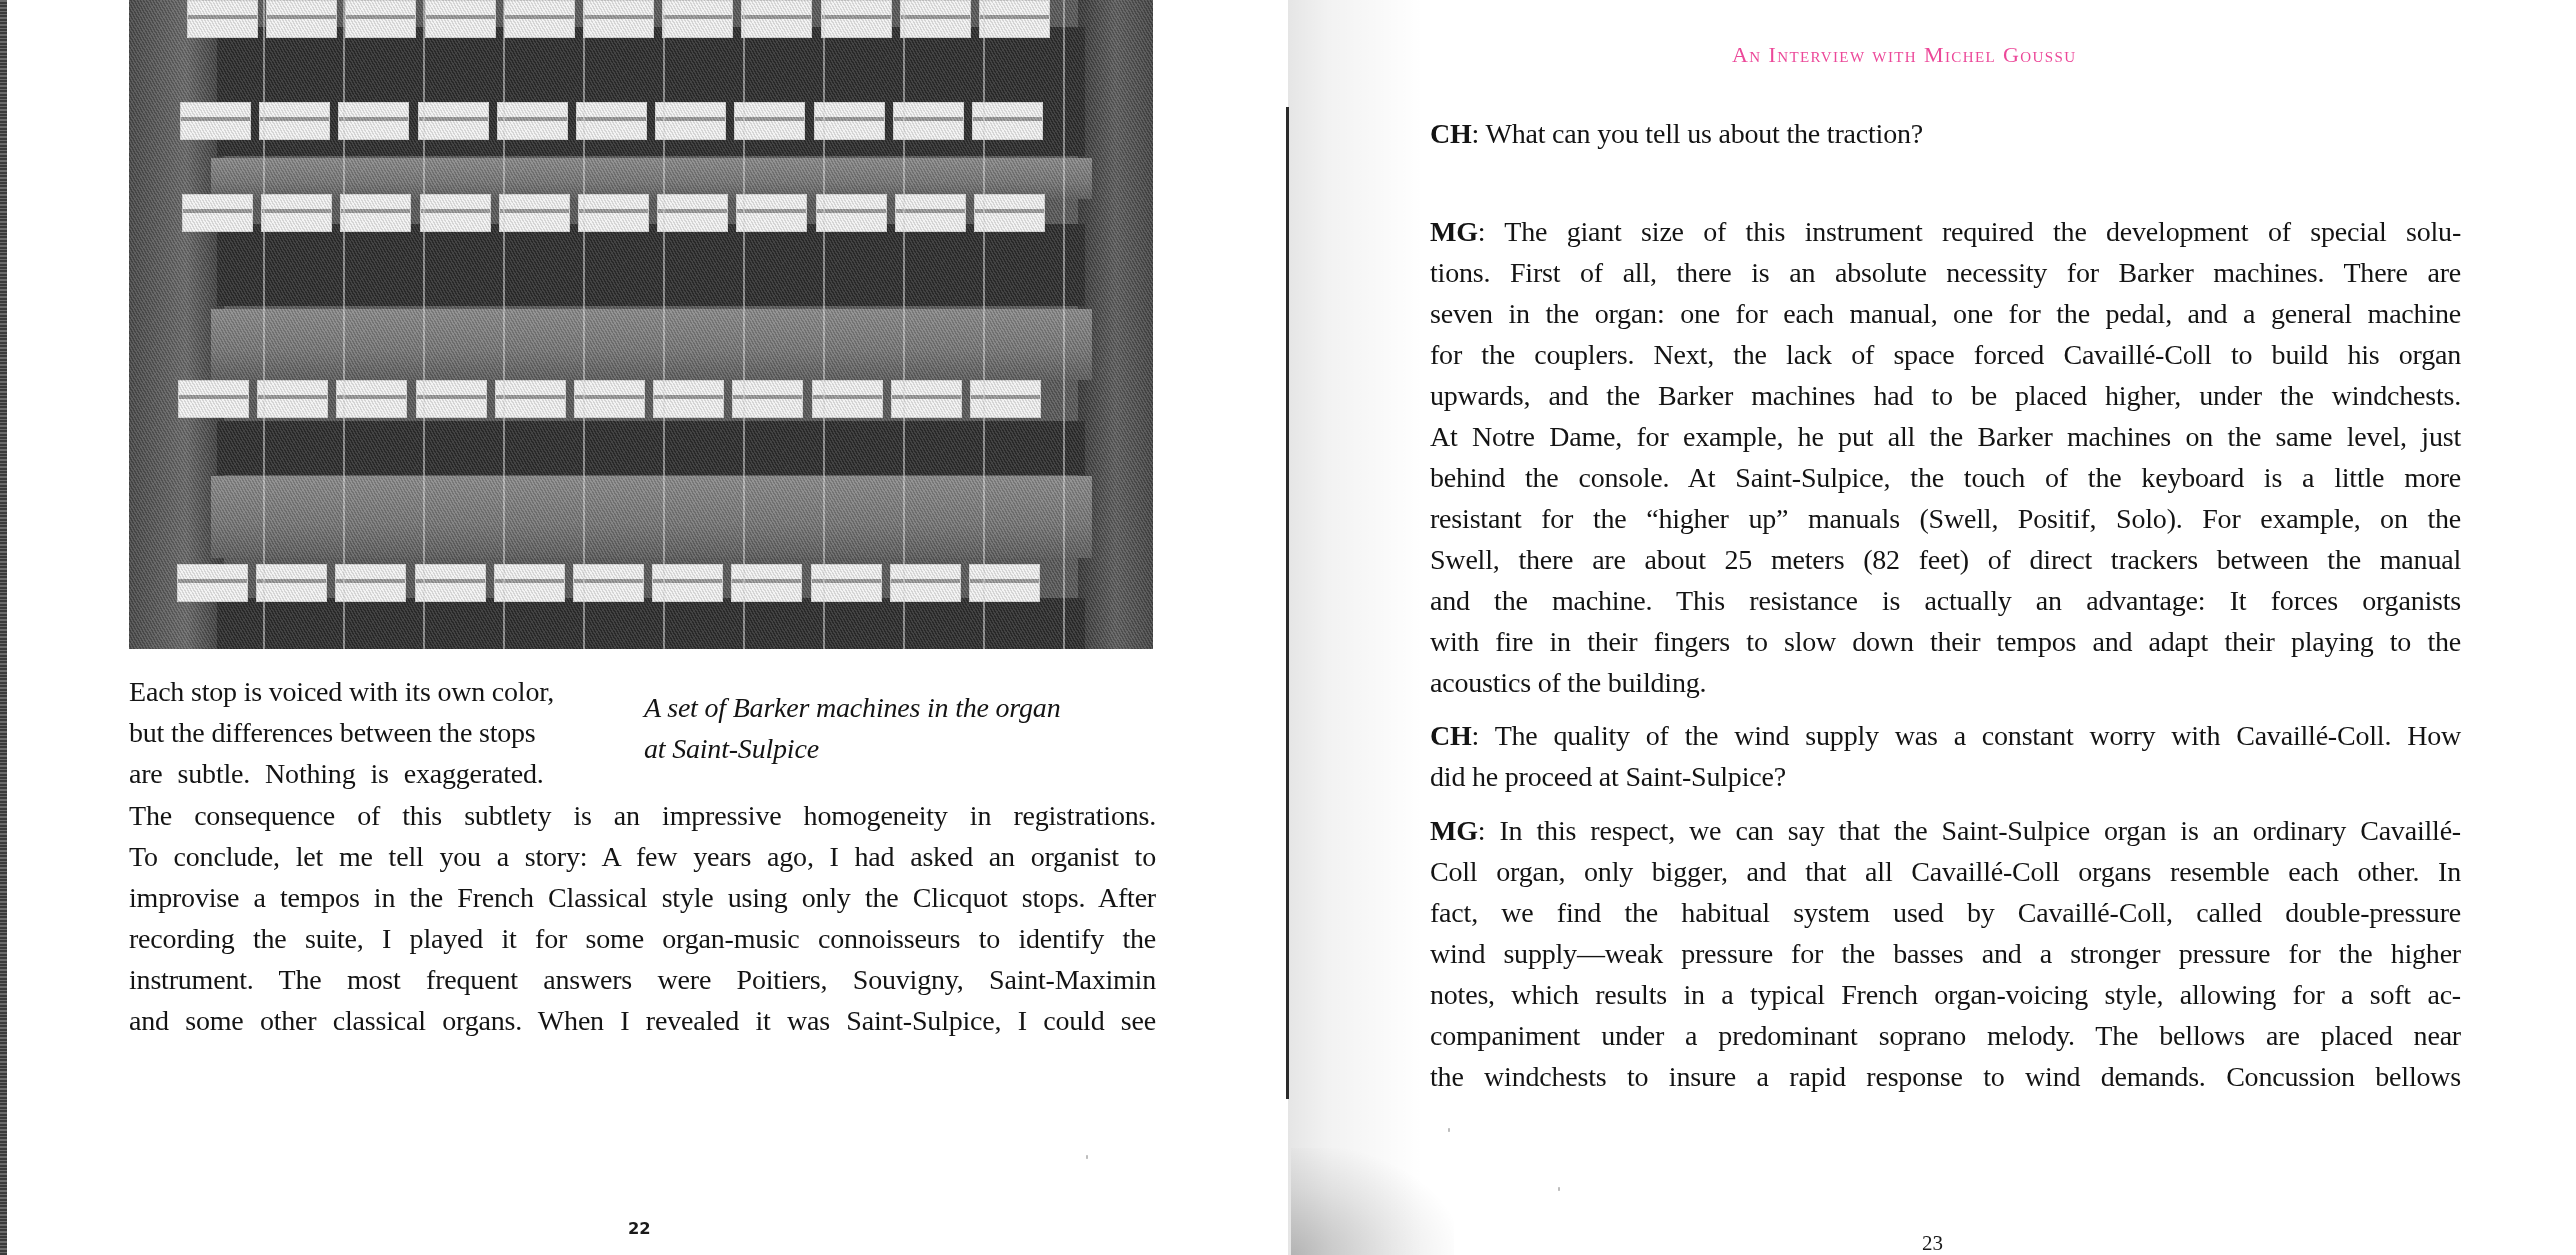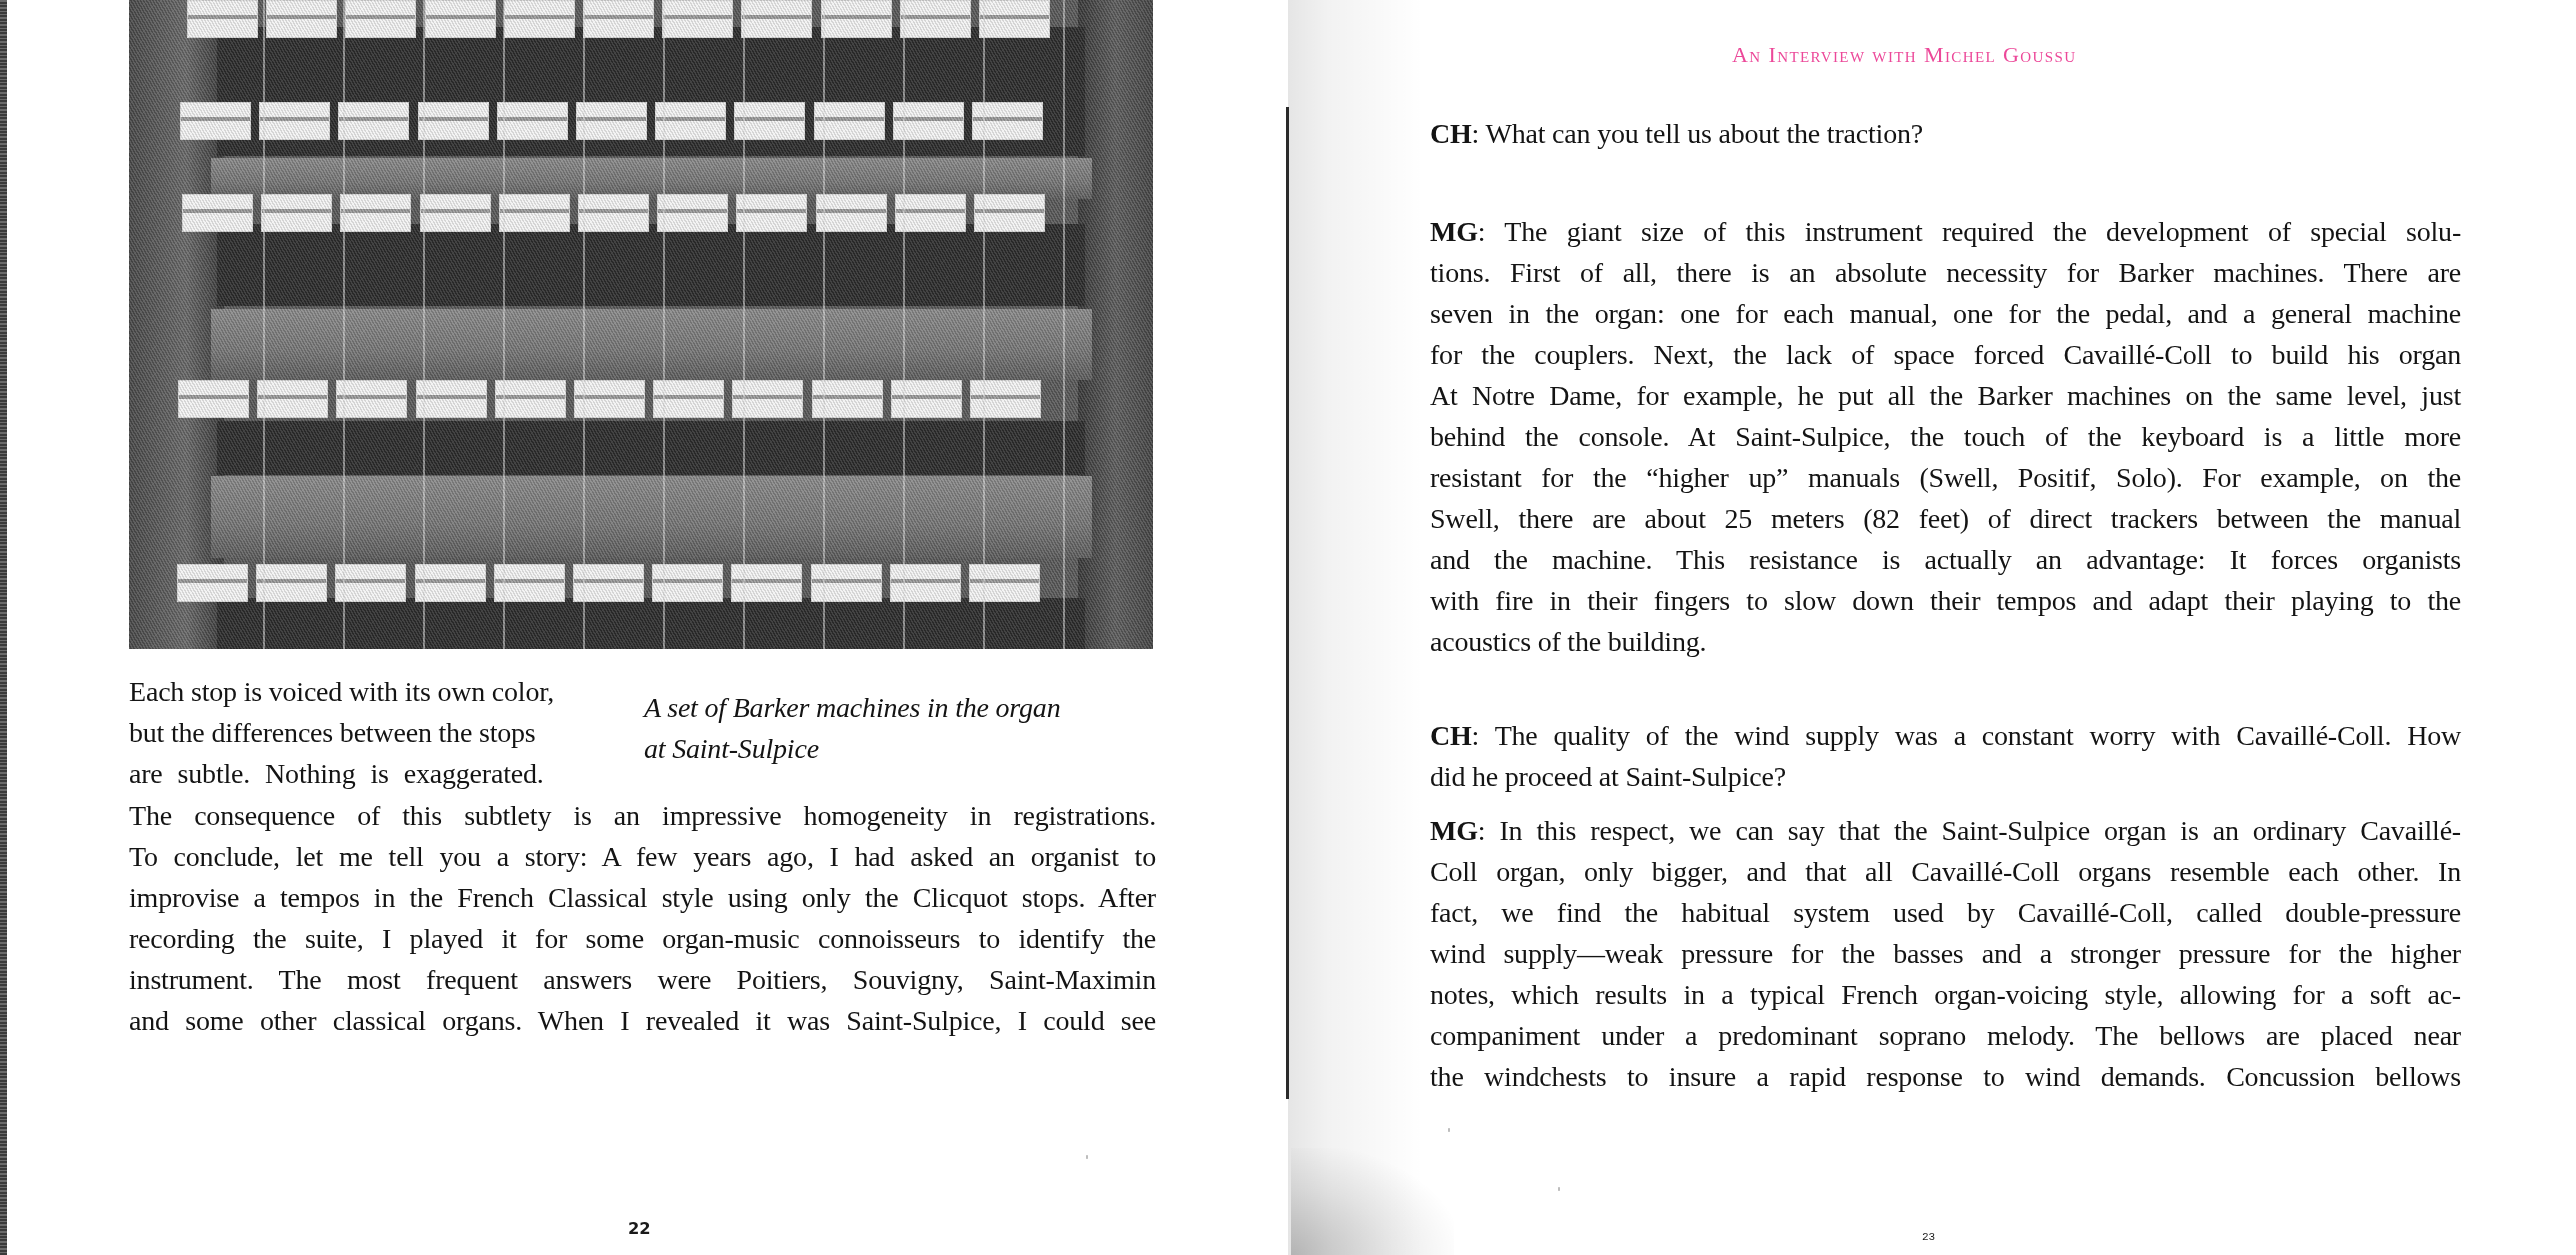--- a/index.html
+++ b/index.html
@@ -168,21 +168,21 @@
   .speaker {
     font-weight: bold;
   }
 
   .page-number {
     position: absolute;
     font-size: 17.7px;
     color: #1a1a1a;
   }
   .page-number.left { left: 628px; top: 1219px; font-family: "DejaVu Sans", sans-serif; font-weight: bold; font-size: 16.3px; }
-  .page-number.right { left: 1922px; top: 1231px; font-family: Liberation Mono, monospace; font-size: 11px; text-align: center; }
+  .page-number.right { left: 1922px; top: 1231px; font-family: Liberation Serif, serif; font-size: 21px; text-align: center; }
 
   .speck {
     position: absolute;
     width: 2px; height: 4.1px;
     background: #bdbdbd;
     border-radius: 0.7px;
   }
 </style>
 </head>
 <body>
@@ -306,20 +306,21 @@
 
   <div class="qa text" style="top:113px;">
     <span class="last-line"><span class="speaker">CH</span>: <span>What can you tell us about the traction?</span></span>
   </div>
 
   <div class="qa text" style="top:167px;margin-top:44px;">
     <span class="just-line"><span class="speaker">MG</span>: <span>The giant size of this instrument required the development of special solu-</span></span>
     <span class="just-line">tions. First of all, there is an absolute necessity for Barker machines. There are</span>
     <span class="just-line">seven in the organ: one for each manual, one for the pedal, and a general machine</span>
     <span class="just-line">for the couplers. Next, the lack of space forced Cavaillé-Coll to build his organ</span>
+    <span class="just-line">upwards, and the Barker machines had to be placed higher, under the windchests.</span>
     <span class="just-line">At Notre Dame, for example, he put all the Barker machines on the same level, just</span>
     <span class="just-line">behind the console. At Saint-Sulpice, the touch of the keyboard is a little more</span>
     <span class="just-line">resistant for the “higher up” manuals (Swell, Positif, Solo). For example, on the</span>
     <span class="just-line">Swell, there are about 25 meters (82 feet) of direct trackers between the manual</span>
     <span class="just-line">and the machine. This resistance is actually an advantage: It forces organists</span>
     <span class="just-line">with fire in their fingers to slow down their tempos and adapt their playing to the</span>
     <span class="last-line">acoustics of the building.</span>
   </div>
 
   <div class="qa text" style="top:715px;">

